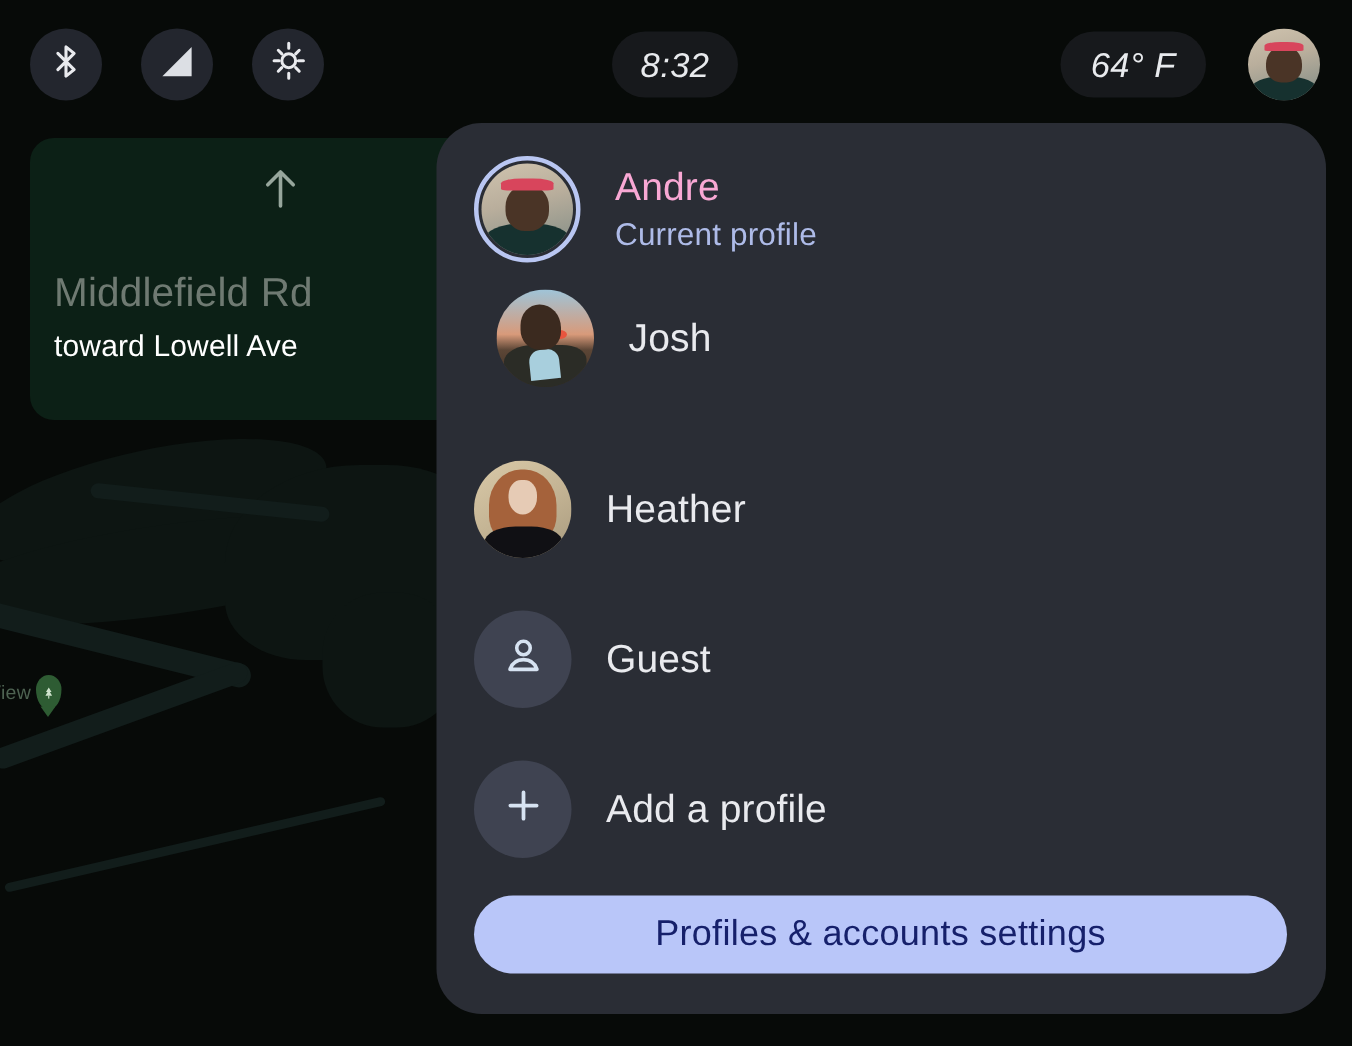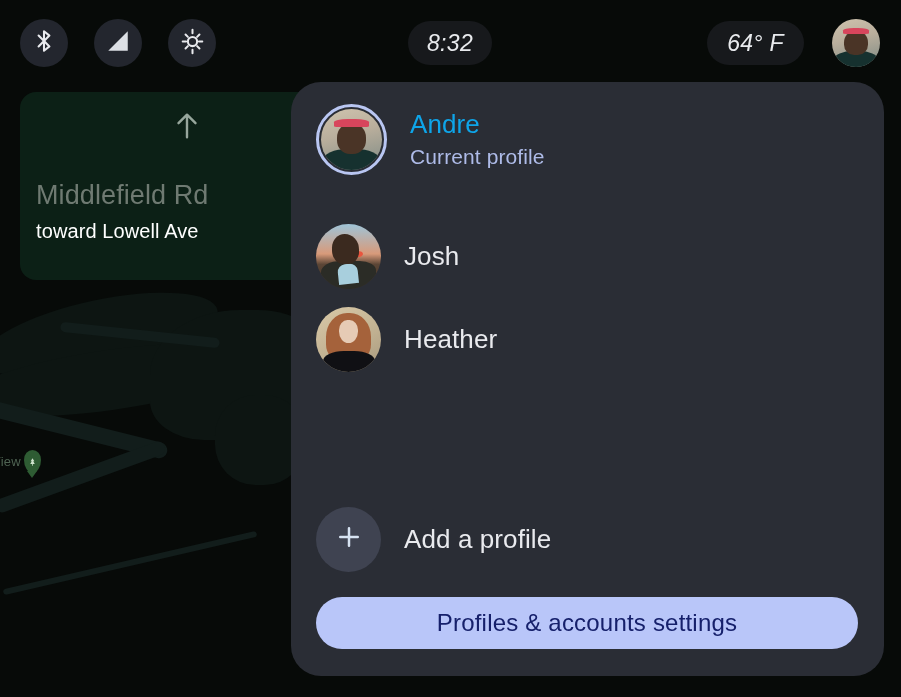--- a/index.html
+++ b/index.html
@@ -111,21 +111,21 @@
   .row-avatar.ringed > .av-img {
     width:100%; height:100%; border-radius:50%; overflow:hidden;
   }
   .icon-circle {
     width:65px; height:65px; border-radius:50%;
     margin-left:25px; flex:none;
     background:#3f4351;
     display:flex; align-items:center; justify-content:center;
   }
   .row-text { margin-left:23px; display:flex; flex-direction:column; justify-content:center; }
-  .row-name { color:#0ea5e9; font-size:26px; letter-spacing:.1px; }
+  .row-name { color:#f9a8d4; font-size:26px; letter-spacing:.1px; }
   .row-sub { color:#aebbe8; font-size:21px; margin-top:5px; letter-spacing:.1px; }
   .name-only { color:#e9eaee; font-size:26px; margin-left:23px; letter-spacing:.1px; }
 
   #settings-btn {
     position:absolute; left:25px; top:515px;
     width:542px; height:52px;
     background:#b9c6f9;
     border-radius:31px;
     border:none;
     color:#16206b;
@@ -243,21 +243,21 @@
             <div class="head"></div>
             <div class="band"></div>
         </div>
       </div>
       <div class="row-text">
         <span class="row-name">Andre</span>
         <span class="row-sub">Current profile</span>
       </div>
     </div>
 
-    <div class="profile-row" style="top:130px;">
+    <div class="profile-row" style="top:99px;padding-left:15px;">
       <div class="row-avatar">
         <div class="av-img av-josh">
           <div class="sun"></div>
             <div class="body"></div>
             <div class="collar"></div>
             <div class="head"></div>
         </div>
       </div>
       <span class="name-only">Josh</span>
     </div>
@@ -266,20 +266,31 @@
       <div class="row-avatar">
         <div class="av-img av-heather">
           <div class="hair"></div>
             <div class="face"></div>
             <div class="body"></div>
         </div>
       </div>
       <span class="name-only">Heather</span>
     </div>
 
+    <div class="profile-row" style="top:313px;">
+      <div class="icon-circle">
+        <span>
+          <svg width="30" height="30" viewBox="0 0 24 24" fill="none" stroke="#d7e3f2" stroke-width="1.9" stroke-linecap="round" stroke-linejoin="round" aria-hidden="true">
+            <circle cx="12" cy="8" r="3.6"></circle>
+            <path d="M4.8 19.4c1.1-3.4 3.9-5.2 7.2-5.2s6.1 1.8 7.2 5.2z"></path>
+          </svg>
+        </span>
+      </div>
+      <span class="name-only">Guest</span>
+    </div>
 
     <div class="profile-row" style="top:413px;">
       <div class="icon-circle">
         <span>
           <svg width="30" height="30" viewBox="0 0 24 24" fill="none" stroke="#d7e3f2" stroke-width="2" stroke-linecap="round" aria-hidden="true">
             <path d="M12 5v14M5 12h14"></path>
           </svg>
         </span>
       </div>
       <span class="name-only">Add a profile</span>

